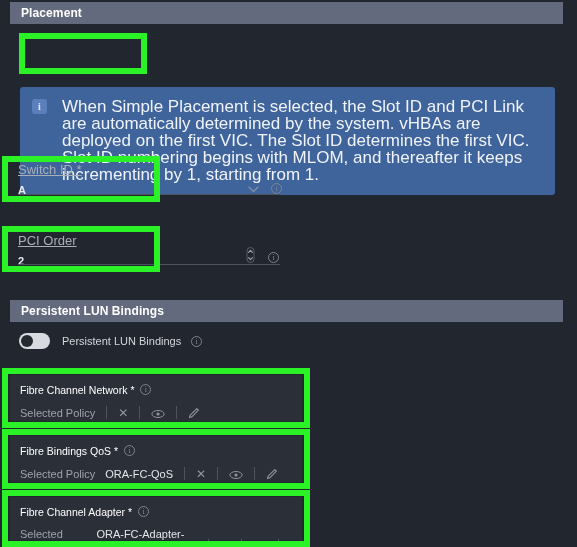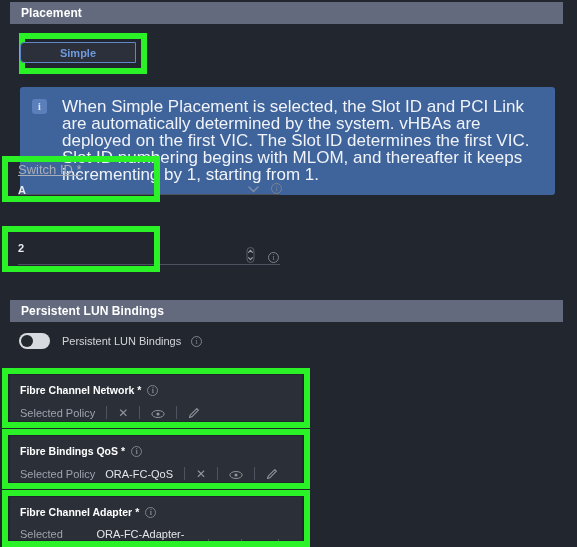--- a/index.html
+++ b/index.html
@@ -195,24 +195,23 @@
   .policy {
     position: absolute;
     left: 10px;
     width: 292px;
     box-sizing: border-box;
     background: #2b2f38;
     padding: 9px 0 0 10px;
   }
   .policy-label {
     font-size: 10.5px;
-    font-weight: bold;
+    font-weight: normal;
     color: #ffffff;
     display: flex;
-    align-items: center;
   }
   .policy-label .req { color: #ffffff; margin-left: 3px; }
   .policy-label .info-circle { margin-left: 6px; }
   .policy-row {
     margin-top: 10px;
     display: flex;
     align-items: flex-end;
     font-size: 11px;
   }
   .sel-label { color: #9ea3ad; }
@@ -232,21 +231,20 @@
   .x-glyph { font-size: 12px; color: #b4b9c1; line-height: 1; }
 </style>
 </head>
 <body>
 
 <div class="section-bar" style="top:2px;">
   <span class="title">Placement</span>
 </div>
 
 <div class="seg-wrap">
-  <div class="seg seg-simple">Simple</div>
 </div>
 <div class="hl" style="left:19px; top:33px; width:128px; height:41px;"></div>
 
 <div class="banner">
   <div class="banner-icon">i</div>
   <div class="banner-text">When Simple Placement is selected, the Slot ID and PCI Link are automatically determined by the system. vHBAs are deployed on the first VIC. The Slot ID determines the first VIC. Slot ID numbering begins with MLOM, and thereafter it keeps incrementing by 1, starting from 1.</div>
 </div>
 
 <div class="field" style="left:18px; top:163px; width:130px;">
   <div class="field-label">Switch ID *</div>
@@ -257,20 +255,21 @@
   <span class="ico">
     <svg width="11" height="7" viewBox="0 0 11 7">
         <path d="M1 1 L5.5 5.5 L10 1" fill="none" stroke="#9aa0aa" stroke-width="1.4" stroke-linecap="round"></path>
       </svg>
   </span>
   <span class="info-circle">i</span>
 </div>
 <div class="hl" style="left:2px; top:156px; width:158px; height:46px;"></div>
 
 <div class="field" style="left:18px; top:234px; width:130px;">
+  <div class="field-label">PCI Order</div>
   <div class="field-value">2</div>
 </div>
 <div class="field-underline" style="left:18px; top:264px; width:262px;"></div>
 <div class="field-ctrl" style="left:246px; top:247px; gap:13px;">
   <span class="ico">
     <svg width="9" height="16" viewBox="0 0 9 16">
       <rect x="1" y="0.5" width="7" height="15" rx="3.5" fill="none" stroke="#6e747f" stroke-width="1"></rect>
       <path d="M2.6 5.4 L4.5 3.3 L6.4 5.4" fill="none" stroke="#c3c8d0" stroke-width="1.2" stroke-linecap="round"></path>
       <path d="M2.6 10.6 L4.5 12.7 L6.4 10.6" fill="none" stroke="#c3c8d0" stroke-width="1.2" stroke-linecap="round"></path>
     </svg>

